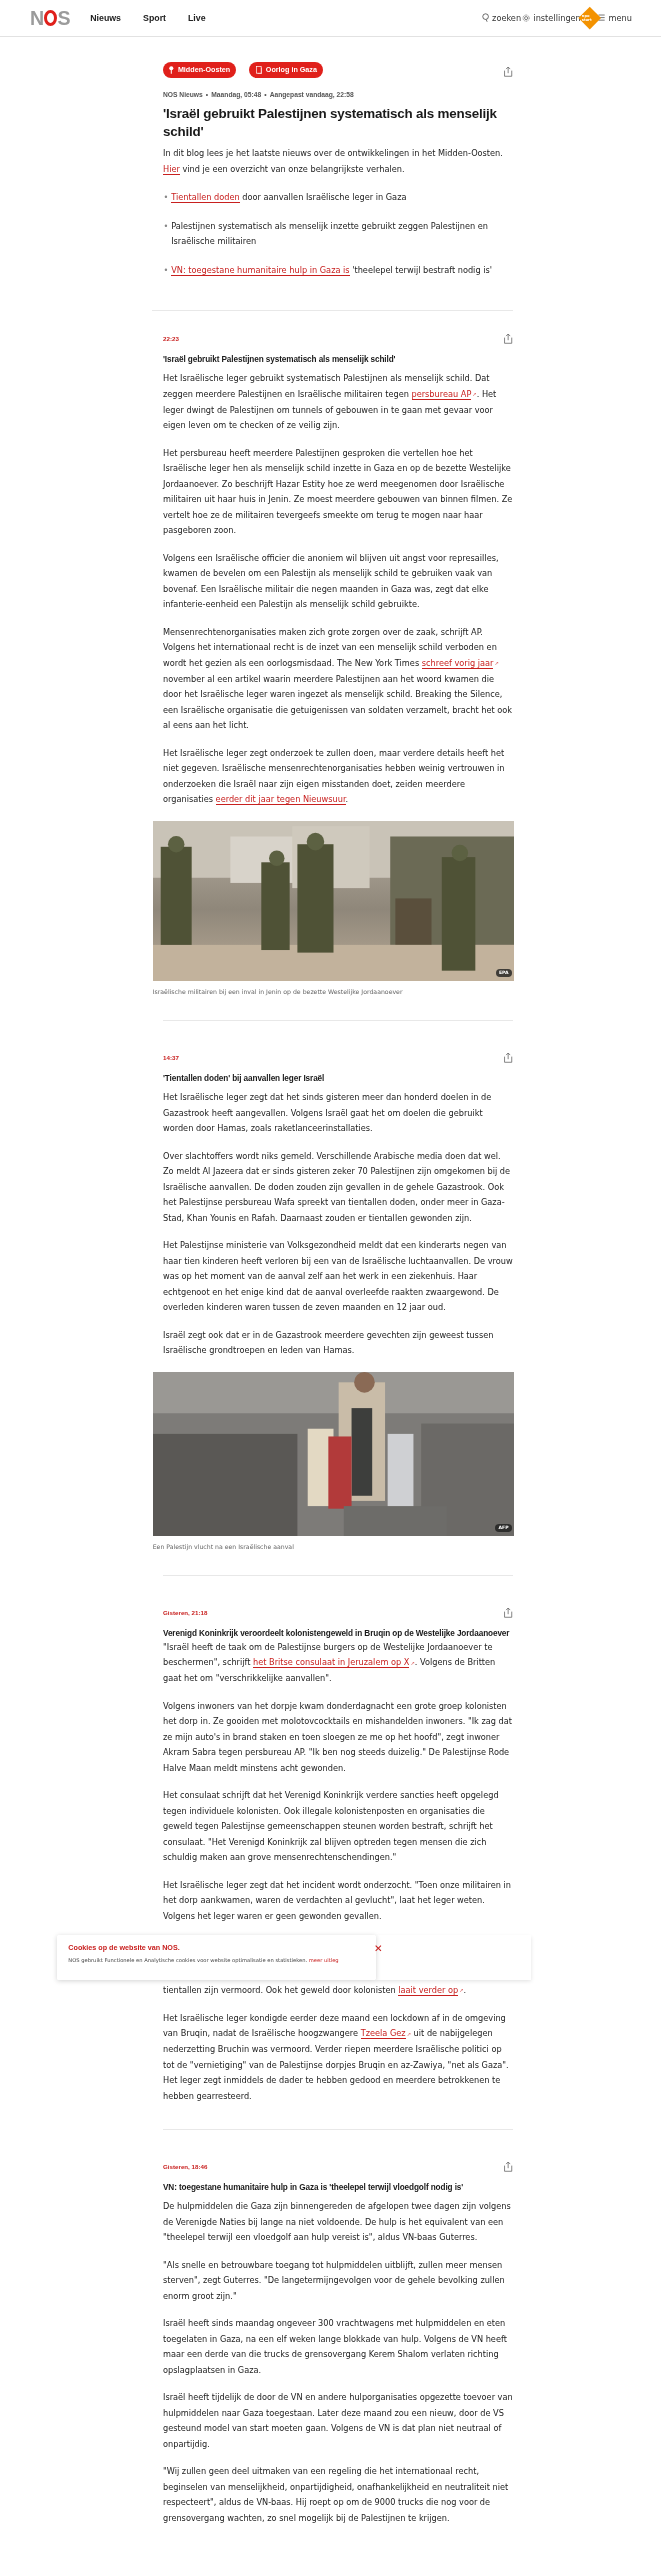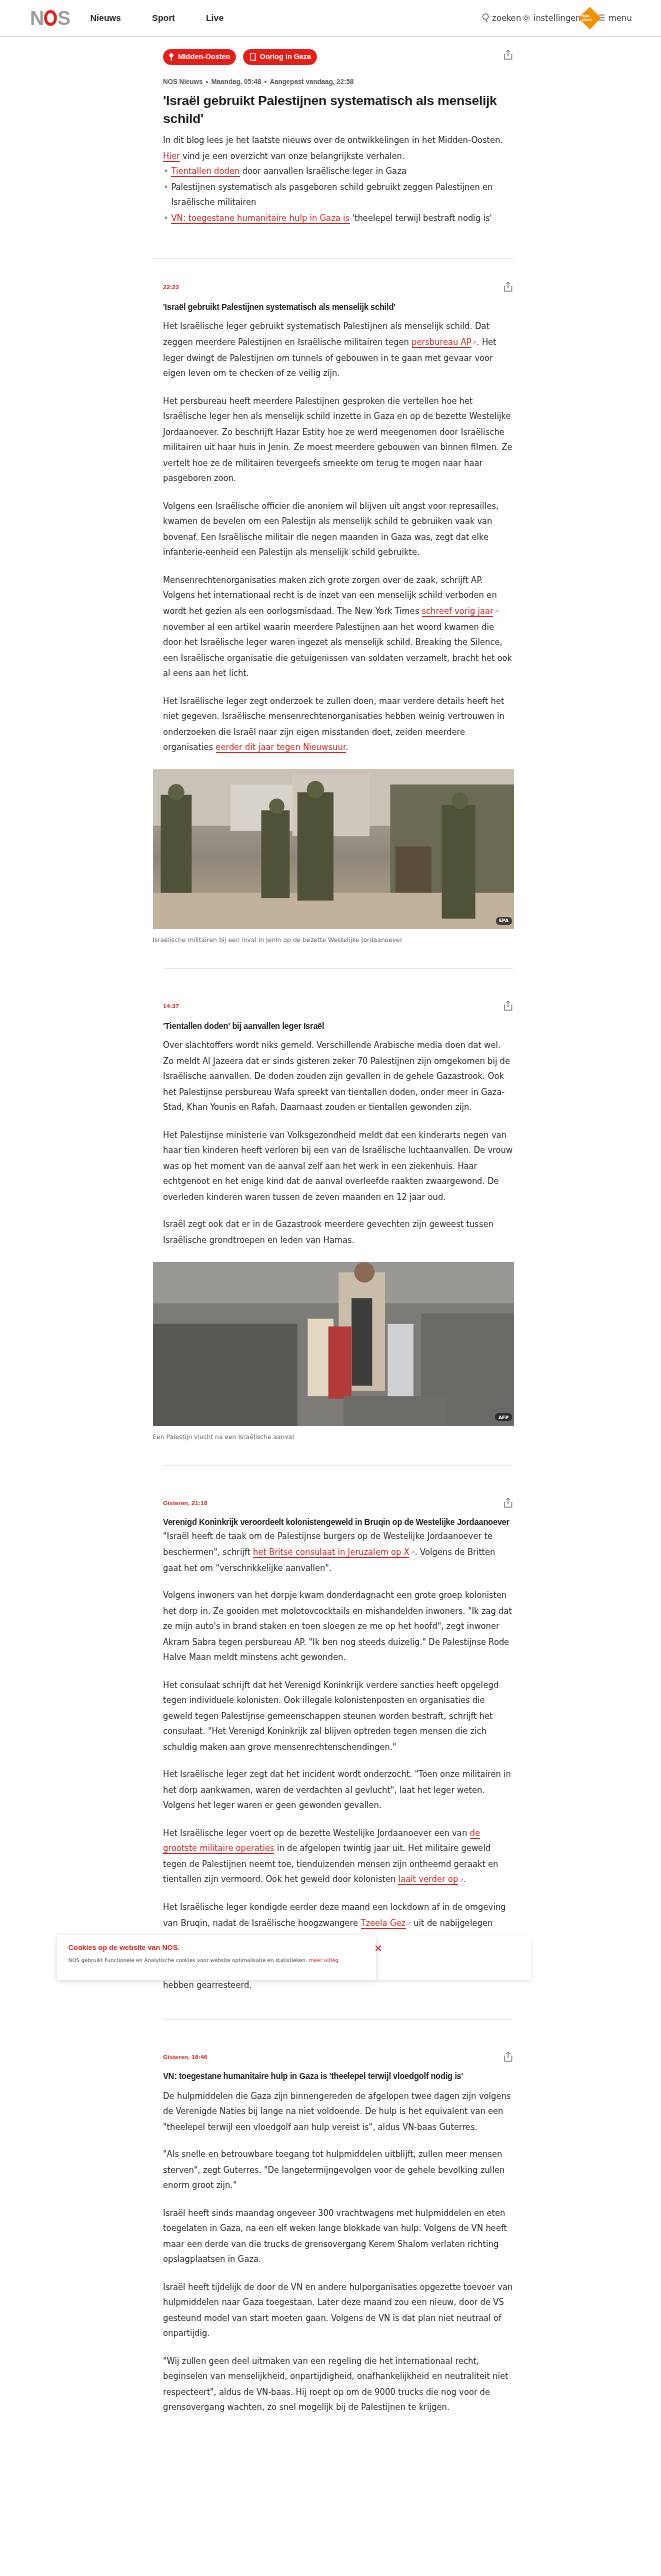--- a/index.html
+++ b/index.html
@@ -5,40 +5,40 @@
   * { box-sizing: border-box; margin: 0; padding: 0; }
   html, body { width: 662px; background: #ffffff; }
   body { font-family: "DejaVu Sans", sans-serif; color: #1a1a1a; position: relative; height: 3091px; overflow: hidden; }
   a { color: #c8201f; text-decoration: none; border-bottom: 0.5px solid #c8201f; }
   .ext { display: inline-block; font-size: 5.2px; color: #d66; margin-left: 1px; vertical-align: 0.5px; border: none; }
 
   
   .topbar { height: 37px; border-bottom: 0.5px solid #e2e2e2; display: flex; align-items: center; padding: 0 30px; position: relative; }
   .logo { font-family: "Liberation Sans", sans-serif; font-weight: bold; font-size: 19.6px; letter-spacing: -1px; color: #9b9b9b; display: flex; align-items: center; }
   .logo .o { color: #e0201b; display: inline-block; width: 13.4px; height: 16.5px; border: 3.6px solid #e0201b; border-radius: 50%; margin: 0 0.5px; }
-  .nav { display: flex; gap: 31px; margin-left: 20.6px; }
+  .nav { display: flex; gap: 22px; margin-left: 20.6px; }
   .nav span { font-family: "Liberation Sans", sans-serif; font-weight: bold; font-size: 8.8px; color: #222; cursor: pointer; }
   .right-nav { margin-left: auto; display: flex; align-items: center; gap: 1px; font-size: 8.2px; color: #333; }
   .right-nav .item { display: flex; align-items: center; gap: 3.1px; cursor: pointer; }
   .npo { width: 15.5px; height: 15.5px; background: #f39200; transform: rotate(45deg); display: flex; align-items: center; justify-content: center; }
   .npo span { transform: rotate(-45deg); font-size: 3.6px; color: #fff; font-weight: bold; }
 
   .wrap { width: 350px; margin-left: 163px; }
 
-  .tags { display: flex; gap: 7px; margin-top: 12px; align-items: flex-start; position: relative; }
+  .tags { display: flex; gap: 13px; margin-top: 25px; align-items: flex-end; position: relative; }
   .tag { background: #e0201b; color: #fff; border-radius: 8.2px; height: 15.5px; padding: 0 6.2px; display: flex; align-items: center; gap: 4.1px; font-family: "Liberation Sans", sans-serif; font-weight: bold; font-size: 7.2px; cursor: pointer; }
   .share { position: absolute; right: 0; width: 10.3px; height: 11.3px; cursor: pointer; }
   .share svg { width: 10.3px; height: 11.3px; }
 
   .meta { margin-top: 13.4px; font-family: "Liberation Sans", sans-serif; font-size: 6.7px; color: #555; font-weight: bold; }
   .meta .dot { margin: 0 3.1px; }
   h1 { font-family: "Liberation Sans", sans-serif; font-size: 13.4px; font-weight: bold; line-height: 17.5px; margin-top: 7.2px; color: #1a1a1a; letter-spacing: -0.2px; }
   .intro { font-size: 8.2px; line-height: 15.5px; margin-top: 6.2px; color: #222; }
   ul.summary { margin-top: 0; padding-left: 8.2px; font-size: 8.2px; line-height: 15.5px; color: #222; list-style: none; }
-  ul.summary li { position: relative; padding-left: 0; }
+  ul.summary li { position: relative; padding-left: 0; margin-top: 13px; }
   ul.summary li::before { content: "•"; position: absolute; left: -7.7px; color: #888; }
 
   .sep-full { border-top: 0.5px solid #e8e8e8; width: 350px; margin-top: 24px; }
 
   .entry { margin-top: 19.6px; position: relative; }
   .entry .time { font-family: "Liberation Sans", sans-serif; color: #c8201f; font-size: 6.2px; font-weight: bold; }
   .entry .share { top: -2.1px; }
   .entry h2 { font-family: "Liberation Sans", sans-serif; font-size: 8.2px; font-weight: bold; line-height: 12.4px; margin-top: 11.3px; letter-spacing: -0.1px; }
   .entry p { font-size: 8.2px; line-height: 15.5px; margin-top: 5.2px; color: #222; }
   .entry p + p { margin-top: 12px; }
@@ -127,21 +127,21 @@
   <div class="meta">
     <span>NOS Nieuws</span><span class="dot">•</span><span>Maandag, 05:48</span><span class="dot">•</span><span>Aangepast vandaag, 22:58</span>
   </div>
 
   <h1>'Israël gebruikt Palestijnen systematisch als menselijk schild'</h1>
 
   <p class="intro"><span>In dit blog lees je het laatste nieuws over de ontwikkelingen in het Midden-Oosten. </span><a>Hier</a><span> vind je een overzicht van onze belangrijkste verhalen.</span></p>
 
   <ul class="summary">
     <li><a>Tientallen doden</a><span> door aanvallen Israëlische leger in Gaza</span></li>
-    <li><span>Palestijnen systematisch als pasgeboren schild gebruikt zeggen Palestijnen en Israëlische militairen</span></li>
+    <li><span>Palestijnen systematisch als menselijk inzette gebruikt zeggen Palestijnen en Israëlische militairen</span></li>
     <li><a>VN: toegestane humanitaire hulp in Gaza is</a><span> 'theelepel terwijl bestraft nodig is'</span></li>
   </ul>
 </main>
 
 <div class="sep-full" style="margin-left:152px; width:361px; margin-top:32px;"></div>
 
 <section class="wrap">
 
   <article class="entry" style="margin-top:24px;">
     <div class="time">22:23</div>
@@ -196,20 +196,21 @@
   <article class="entry" style="margin-top:33px;">
     <div class="time">14:37</div>
     <div class="share">
       <svg viewBox="0 0 20 22">
           <path d="M3 9 V20 H17 V9" fill="none" stroke="#555" stroke-width="1.4"></path>
           <line x1="10" y1="2" x2="10" y2="14" stroke="#555" stroke-width="1.4"></line>
           <path d="M6 6 L10 2 L14 6" fill="none" stroke="#555" stroke-width="1.4"></path>
         </svg>
     </div>
     <h2>'Tientallen doden' bij aanvallen leger Israël</h2>
+    <p>Het Israëlische leger zegt dat het sinds gisteren meer dan honderd doelen in de Gazastrook heeft aangevallen. Volgens Israël gaat het om doelen die gebruikt worden door Hamas, zoals raketlanceerinstallaties.</p>
     <p>Over slachtoffers wordt niks gemeld. Verschillende Arabische media doen dat wel. Zo meldt Al Jazeera dat er sinds gisteren zeker 70 Palestijnen zijn omgekomen bij de Israëlische aanvallen. De doden zouden zijn gevallen in de gehele Gazastrook. Ook het Palestijnse persbureau Wafa spreekt van tientallen doden, onder meer in Gaza-Stad, Khan Younis en Rafah. Daarnaast zouden er tientallen gewonden zijn.</p>
     <p>Het Palestijnse ministerie van Volksgezondheid meldt dat een kinderarts negen van haar tien kinderen heeft verloren bij een van de Israëlische luchtaanvallen. De vrouw was op het moment van de aanval zelf aan het werk in een ziekenhuis. Haar echtgenoot en het enige kind dat de aanval overleefde raakten zwaargewond. De overleden kinderen waren tussen de zeven maanden en 12 jaar oud.</p>
     <p>Israël zegt ook dat er in de Gazastrook meerdere gevechten zijn geweest tussen Israëlische grondtroepen en leden van Hamas.</p>
     <div class="photo" style="height:164px; margin-left:-10.3px; width:361px;">
       <svg class="img" viewBox="0 0 700 318" preserveAspectRatio="none">
         <rect width="700" height="318" fill="#7d7b78"></rect>
         <rect x="0" y="0" width="700" height="80" fill="#9a9894"></rect>
         <rect x="0" y="120" width="280" height="198" fill="#5a5855"></rect>
         <rect x="520" y="100" width="180" height="218" fill="#6b6966"></rect>
         <rect x="360" y="20" width="90" height="230" fill="#c9bca8"></rect>

